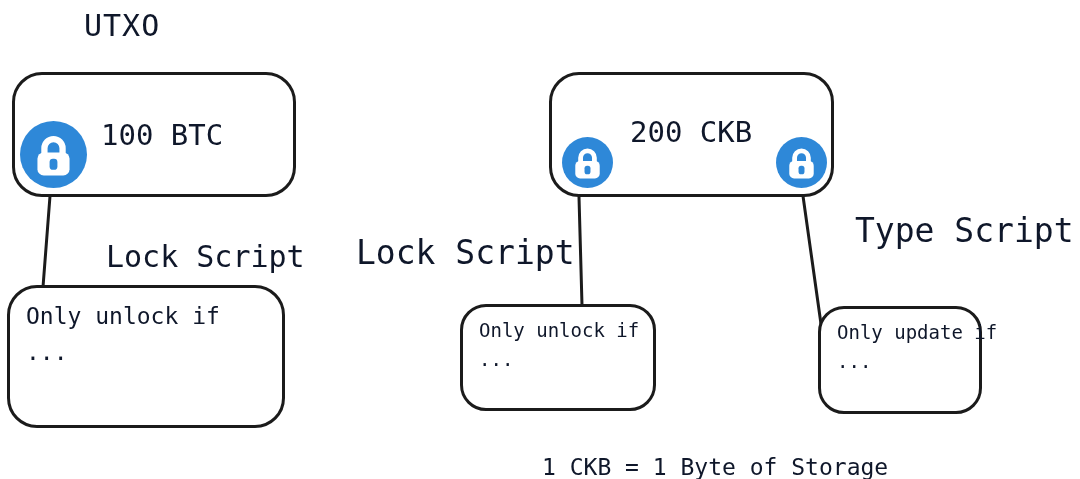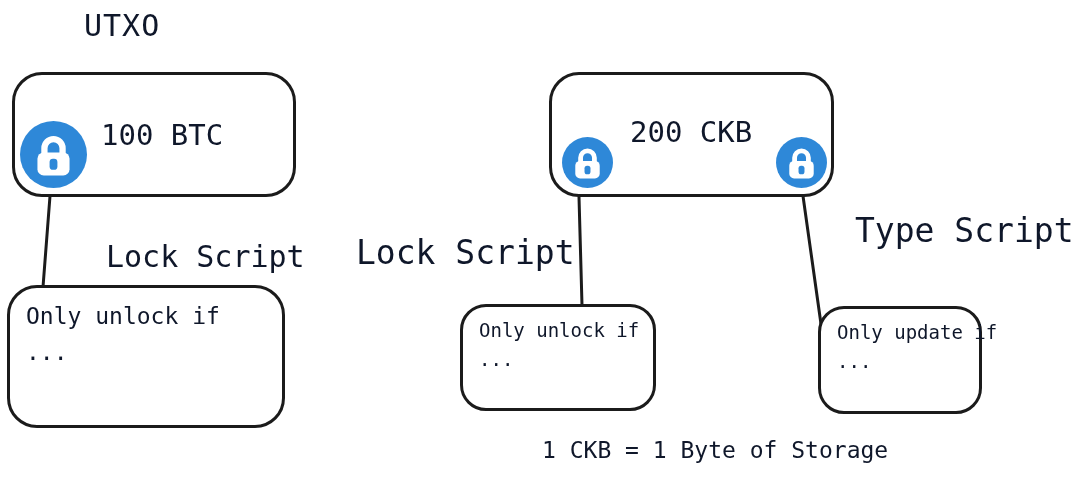--- a/index.html
+++ b/index.html
@@ -55,20 +55,21 @@
   }
   .cond-line {
     font-size: 23px;
     white-space: nowrap;
   }
   .cond-line.small { font-size: 19px; }
 
   .caption-text {
     font-size: 23px;
     white-space: nowrap;
+    margin-top: 17px;
   }
 
   svg.connector-layer {
     position: absolute;
     left: 0; top: 0;
     width: 1080px;
     height: 479px;
     pointer-events: none;
   }
   .lock-wrap { display: block; }

